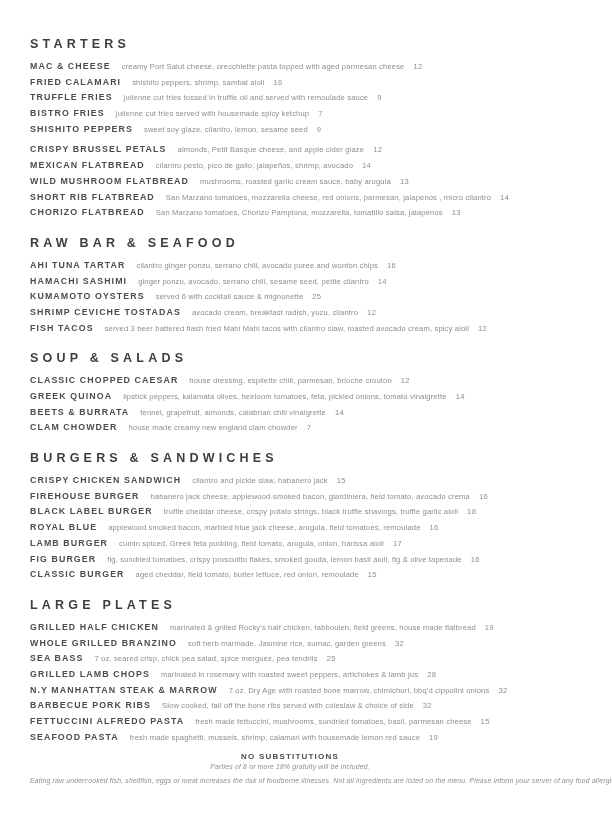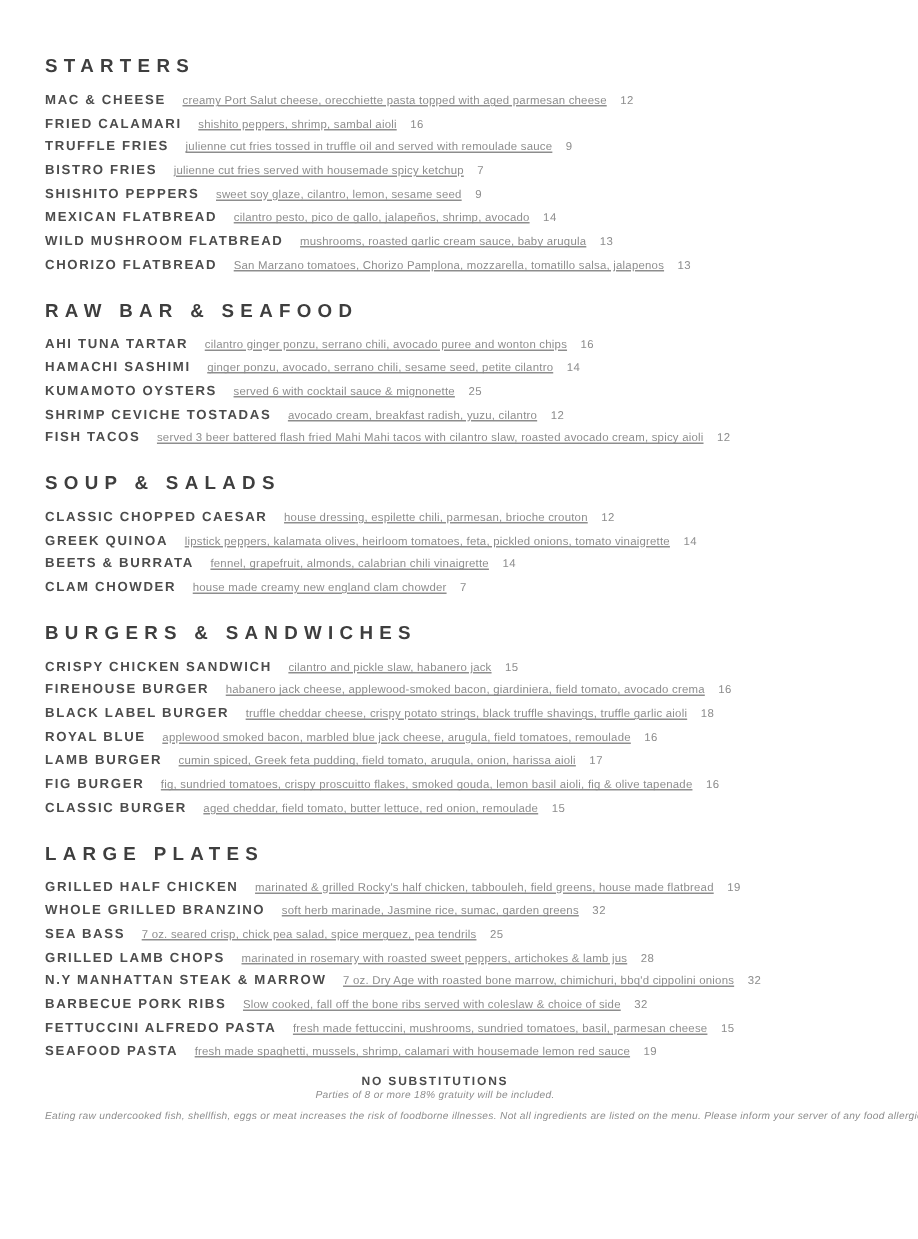--- a/index.html
+++ b/index.html
@@ -35,21 +35,21 @@
   }
   .menu-item.group-break { margin-top: 5px; }
   .item-name {
     font-size: 8.8px;
     font-weight: 700;
     letter-spacing: 1.1px;
     color: #4c4c4c;
     margin-right: 11px;
     text-align: center;
   }
-  .item-desc { letter-spacing: 0.15px; text-decoration: underline; }
+  .item-desc { letter-spacing: 0.15px; }
   .item-price { margin-left: 9px; letter-spacing: 0.3px; }
   .footer {
     text-align: center;
     margin-top: 7px;
   }
   .footer-no-sub {
     font-size: 8px;
     font-weight: 700;
     letter-spacing: 1.2px;
     color: #4c4c4c;
@@ -75,22 +75,24 @@
 
 <div class="page">
   <div id="menu-sections">
       <div class="menu-section">
         <div class="section-title">STARTERS</div>
         <div class="menu-item"><span class="item-name">MAC &amp; CHEESE</span><span class="item-desc">creamy Port Salut cheese, orecchiette pasta topped with aged parmesan cheese</span><span class="item-price">12</span></div>
         <div class="menu-item"><span class="item-name">FRIED CALAMARI</span><span class="item-desc">shishito peppers, shrimp, sambal aioli</span><span class="item-price">16</span></div>
         <div class="menu-item"><span class="item-name">TRUFFLE FRIES</span><span class="item-desc">julienne cut fries tossed in truffle oil and served with remoulade sauce</span><span class="item-price">9</span></div>
         <div class="menu-item"><span class="item-name">BISTRO FRIES</span><span class="item-desc">julienne cut fries served with housemade spicy ketchup</span><span class="item-price">7</span></div>
         <div class="menu-item"><span class="item-name">SHISHITO PEPPERS</span><span class="item-desc">sweet soy glaze, cilantro, lemon, sesame seed</span><span class="item-price">9</span></div>
+        <div class="menu-item group-break"><span class="item-name">CRISPY BRUSSEL PETALS</span><span class="item-desc">almonds, Petit Basque cheese, and apple cider glaze</span><span class="item-price">12</span></div>
         <div class="menu-item"><span class="item-name">MEXICAN FLATBREAD</span><span class="item-desc">cilantro pesto, pico de gallo, jalapeños, shrimp, avocado</span><span class="item-price">14</span></div>
         <div class="menu-item"><span class="item-name">WILD MUSHROOM FLATBREAD</span><span class="item-desc">mushrooms, roasted garlic cream sauce, baby arugula</span><span class="item-price">13</span></div>
+        <div class="menu-item"><span class="item-name">SHORT RIB FLATBREAD</span><span class="item-desc">San Marzano tomatoes, mozzarella cheese, red onions, parmesan, jalapenos , micro cilantro</span><span class="item-price">14</span></div>
         <div class="menu-item"><span class="item-name">CHORIZO FLATBREAD</span><span class="item-desc">San Marzano tomatoes, Chorizo Pamplona, mozzarella, tomatillo salsa, jalapenos</span><span class="item-price">13</span></div>
       </div>
       <div class="menu-section">
         <div class="section-title">RAW BAR &amp; SEAFOOD</div>
         <div class="menu-item"><span class="item-name">AHI TUNA TARTAR</span><span class="item-desc">cilantro ginger ponzu, serrano chili, avocado puree and wonton chips</span><span class="item-price">16</span></div>
         <div class="menu-item"><span class="item-name">HAMACHI SASHIMI</span><span class="item-desc">ginger ponzu, avocado, serrano chili, sesame seed, petite cilantro</span><span class="item-price">14</span></div>
         <div class="menu-item"><span class="item-name">KUMAMOTO OYSTERS</span><span class="item-desc">served 6 with cocktail sauce &amp; mignonette</span><span class="item-price">25</span></div>
         <div class="menu-item"><span class="item-name">SHRIMP CEVICHE TOSTADAS</span><span class="item-desc">avocado cream,  breakfast radish, yuzu, cilantro</span><span class="item-price">12</span></div>
         <div class="menu-item"><span class="item-name">FISH TACOS</span><span class="item-desc">served 3 beer battered flash fried Mahi Mahi tacos with cilantro slaw,  roasted avocado cream, spicy aioli</span><span class="item-price">12</span></div>
       </div>

